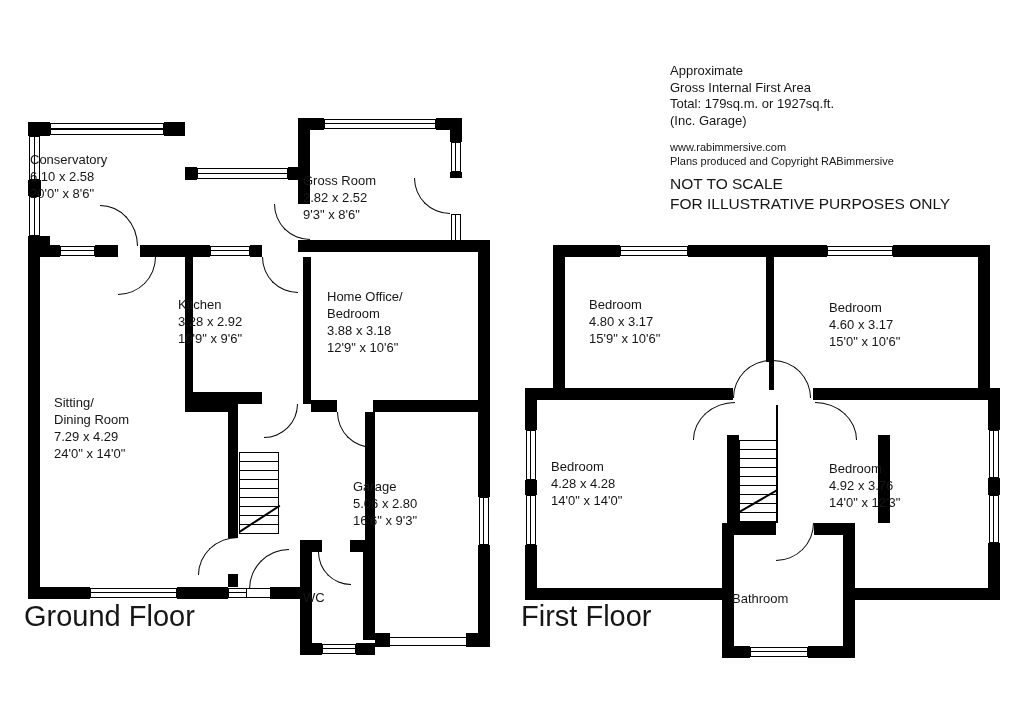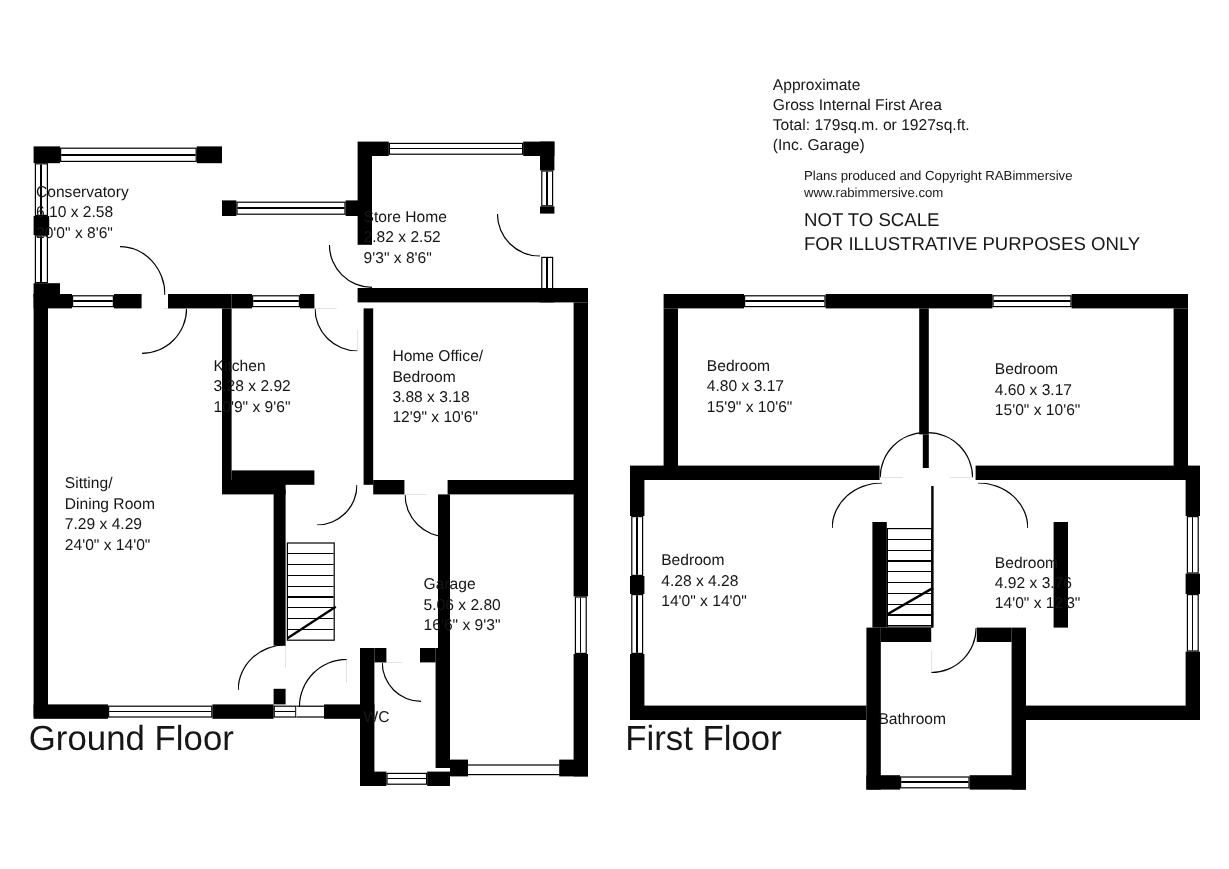--- a/index.html
+++ b/index.html
@@ -22,29 +22,29 @@
   .title{position:absolute;font-size:29px;line-height:32px;}
   .ann{position:absolute;font-size:13px;line-height:16.5px;}
   .copy{position:absolute;font-size:11px;line-height:14px;}
   .disc{position:absolute;font-size:15.5px;line-height:20px;}
 </style>
 </head>
 <body>
 
 <div class="canvas">
 
-  <div class="ann" style="left:644px;top:63px;">
+  <div class="ann" style="left:670px;top:63px;">
     <div>Approximate</div>
     <div>Gross Internal First Area</div>
     <div>Total: 179sq.m. or 1927sq.ft.</div>
     <div>(Inc. Garage)</div>
   </div>
   <div class="copy" style="left:670px;top:140px;">
+    <div>www.rabimmersive.com</div>
     <div>Plans produced and Copyright RABimmersive</div>
-    <div>www.rabimmersive.com</div>
   </div>
   <div class="disc" style="left:670px;top:174px;">
     <div>NOT TO SCALE</div>
     <div>FOR ILLUSTRATIVE PURPOSES ONLY</div>
   </div>
 
   <div>
 
     <div class="w" style="left:28px;top:122px;width:22px;height:14px"></div>
     <div class="win winh" style="left:50px;top:123px;width:114px;height:12px"></div>
@@ -123,21 +123,21 @@
     <div class="stairs" style="left:239px;top:452px;width:40px;height:82px"></div>
     <div class="diag" style="left:239px;top:531px;width:48px;transform:rotate(-33deg)"></div>
 
     <div class="lbl" style="left:30px;top:151px;width:155px">
       <div>Conservatory</div>
 
       <div>6.10 x 2.58</div>
       <div>20'0" x 8'6"</div>
     </div>
     <div class="lbl" style="left:303px;top:172px;width:155px">
-      <div>Store Home</div>
+      <div>Gross Room</div>
 
       <div>2.82 x 2.52</div>
       <div>9'3" x 8'6"</div>
     </div>
     <div class="lbl" style="left:178px;top:296px;width:155px">
       <div>Kitchen</div>
 
       <div>3.28 x 2.92</div>
       <div>10'9" x 9'6"</div>
     </div>

